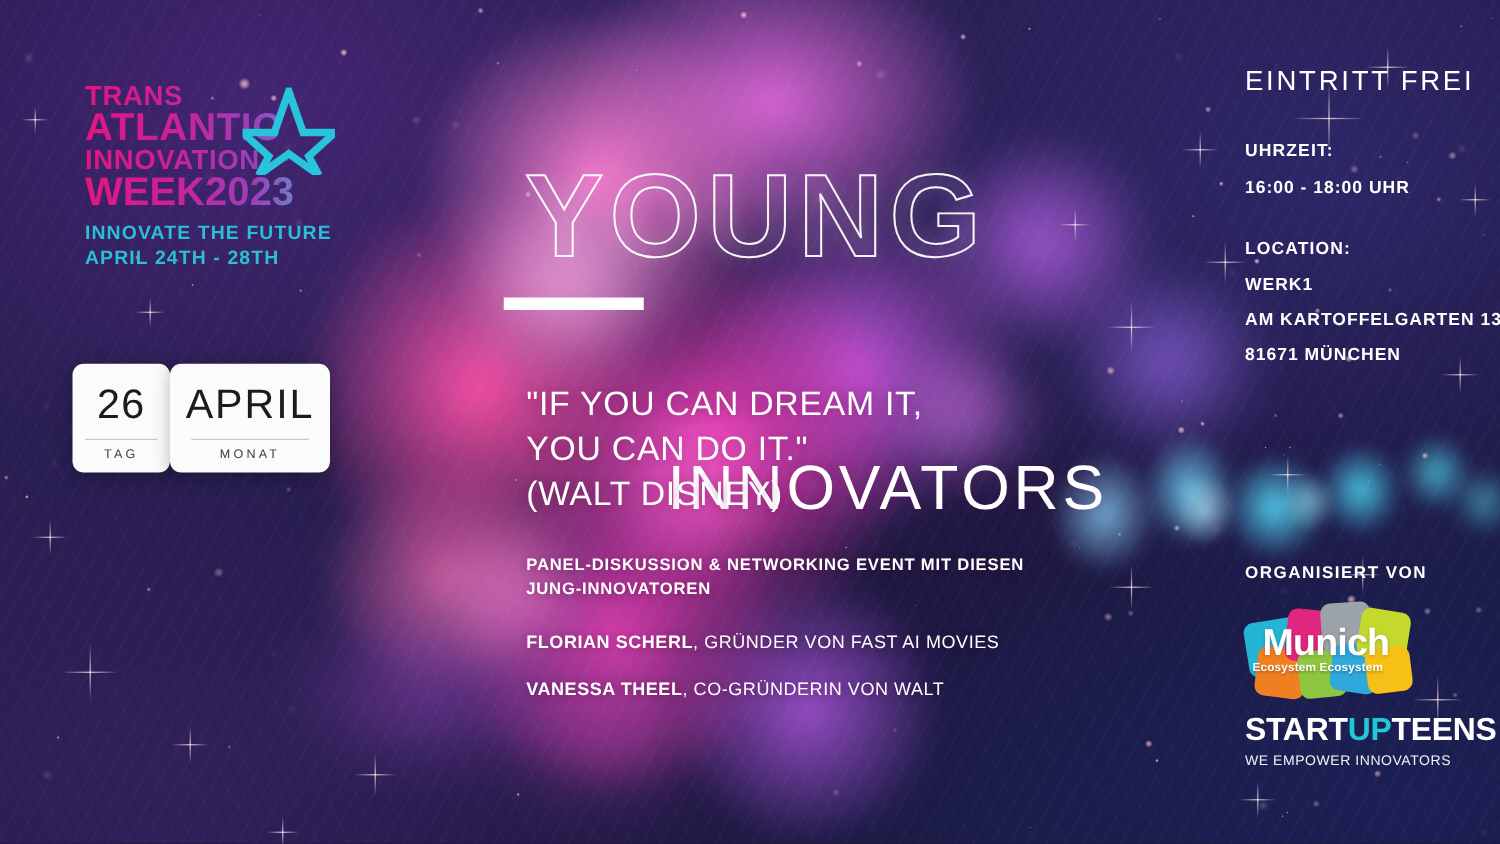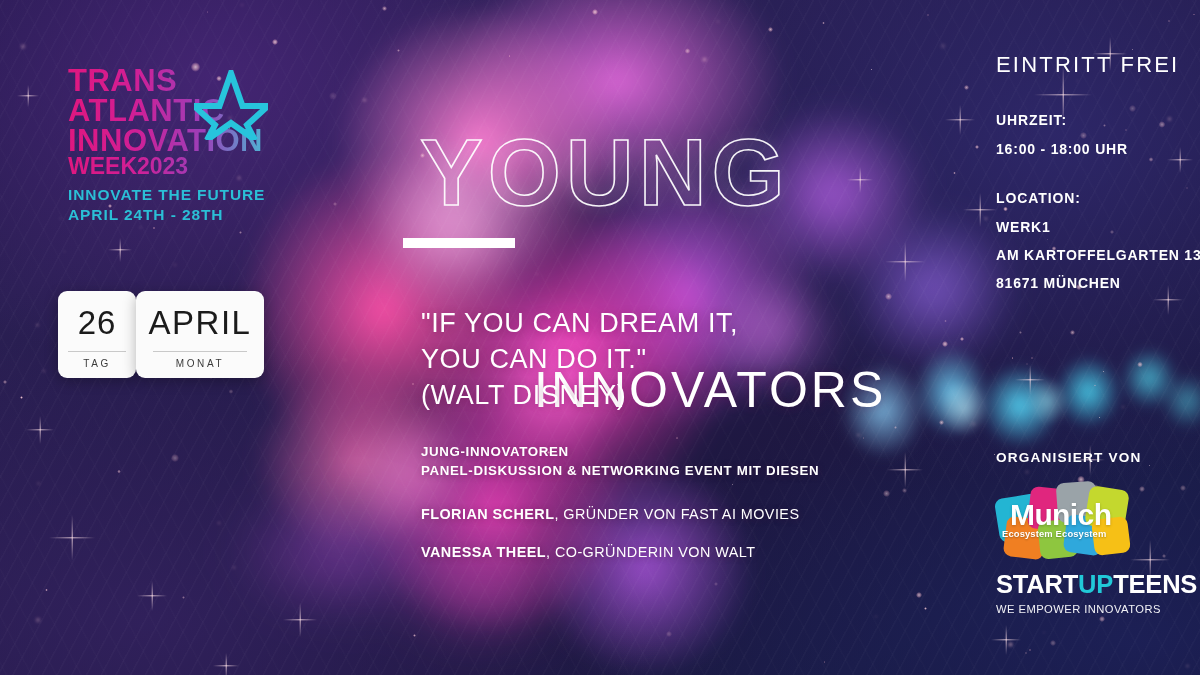--- a/index.html
+++ b/index.html
@@ -106,28 +106,28 @@
   .star4::before,.star4::after{
     content:""; position:absolute; left:50%; top:50%;
     background:linear-gradient(90deg,rgba(255,215,225,0) 0%,rgba(255,225,232,.85) 50%,rgba(255,215,225,0) 100%);
     transform:translate(-50%,-50%);
   }
   .star4::after{ transform:translate(-50%,-50%) rotate(90deg); }
 
   
   #tiw-logo{ position:absolute; left:68px; top:66px; width:260px; }
   .tiw-line{
-    font-weight:800; font-size:31px; line-height:.96; letter-spacing:.5px;
+    font-weight:800; font-size:22px; line-height:.96; letter-spacing:.5px;
     white-space:nowrap;
     background:linear-gradient(92deg,#e0177f 0%,#d01f96 26%,#9b3fb9 52%,#4bb8d4 76%,#2fd4e8 100%);
     -webkit-background-clip:text; background-clip:text; color:transparent;
     -webkit-text-fill-color:transparent;
   }
   .tiw-line.l2{ font-size:31px; }
-  .tiw-line.l4{ font-size:23px; letter-spacing:0px; }
+  .tiw-line.l4{ font-size:32px; letter-spacing:0px; }
   .tiw-star{ position:absolute; left:126px; top:4px; width:74px; height:70px; }
   .tiw-sub{
     margin-top:8px; color:#2bbfd6; font-weight:700; font-size:15.5px;
     letter-spacing:.9px; line-height:1.28;
   }
 
   
   #date-cards{ position:absolute; left:58px; top:291px; display:flex; gap:0; }
   .dcard{
     background:#fbfbfb; border-radius:9px; padding:9px 0 9px;
@@ -440,22 +440,22 @@
   </div>
 
   <div id="quote">
     <div>"IF YOU CAN DREAM IT,</div>
     <div>YOU CAN DO IT."</div>
     <div>(WALT DISNEY)</div>
   </div>
 
   <div id="panel">
     <div class="panel-intro">
+      <div>PANEL-DISKUSSION &amp; NETWORKING EVENT MIT DIESEN</div>
       <div>JUNG-INNOVATOREN</div>
-      <div>PANEL-DISKUSSION &amp; NETWORKING EVENT MIT DIESEN</div>
     </div>
     <div class="speakers">
       <div class="sp-row">
         <span class="sp-name">FLORIAN SCHERL</span><span class="sp-role">, GRÜNDER VON FAST AI MOVIES</span>
       </div>
       <div class="sp-row">
         <span class="sp-name">VANESSA THEEL</span><span class="sp-role">, CO-GRÜNDERIN VON WALT</span>
       </div>
     </div>
   </div>

